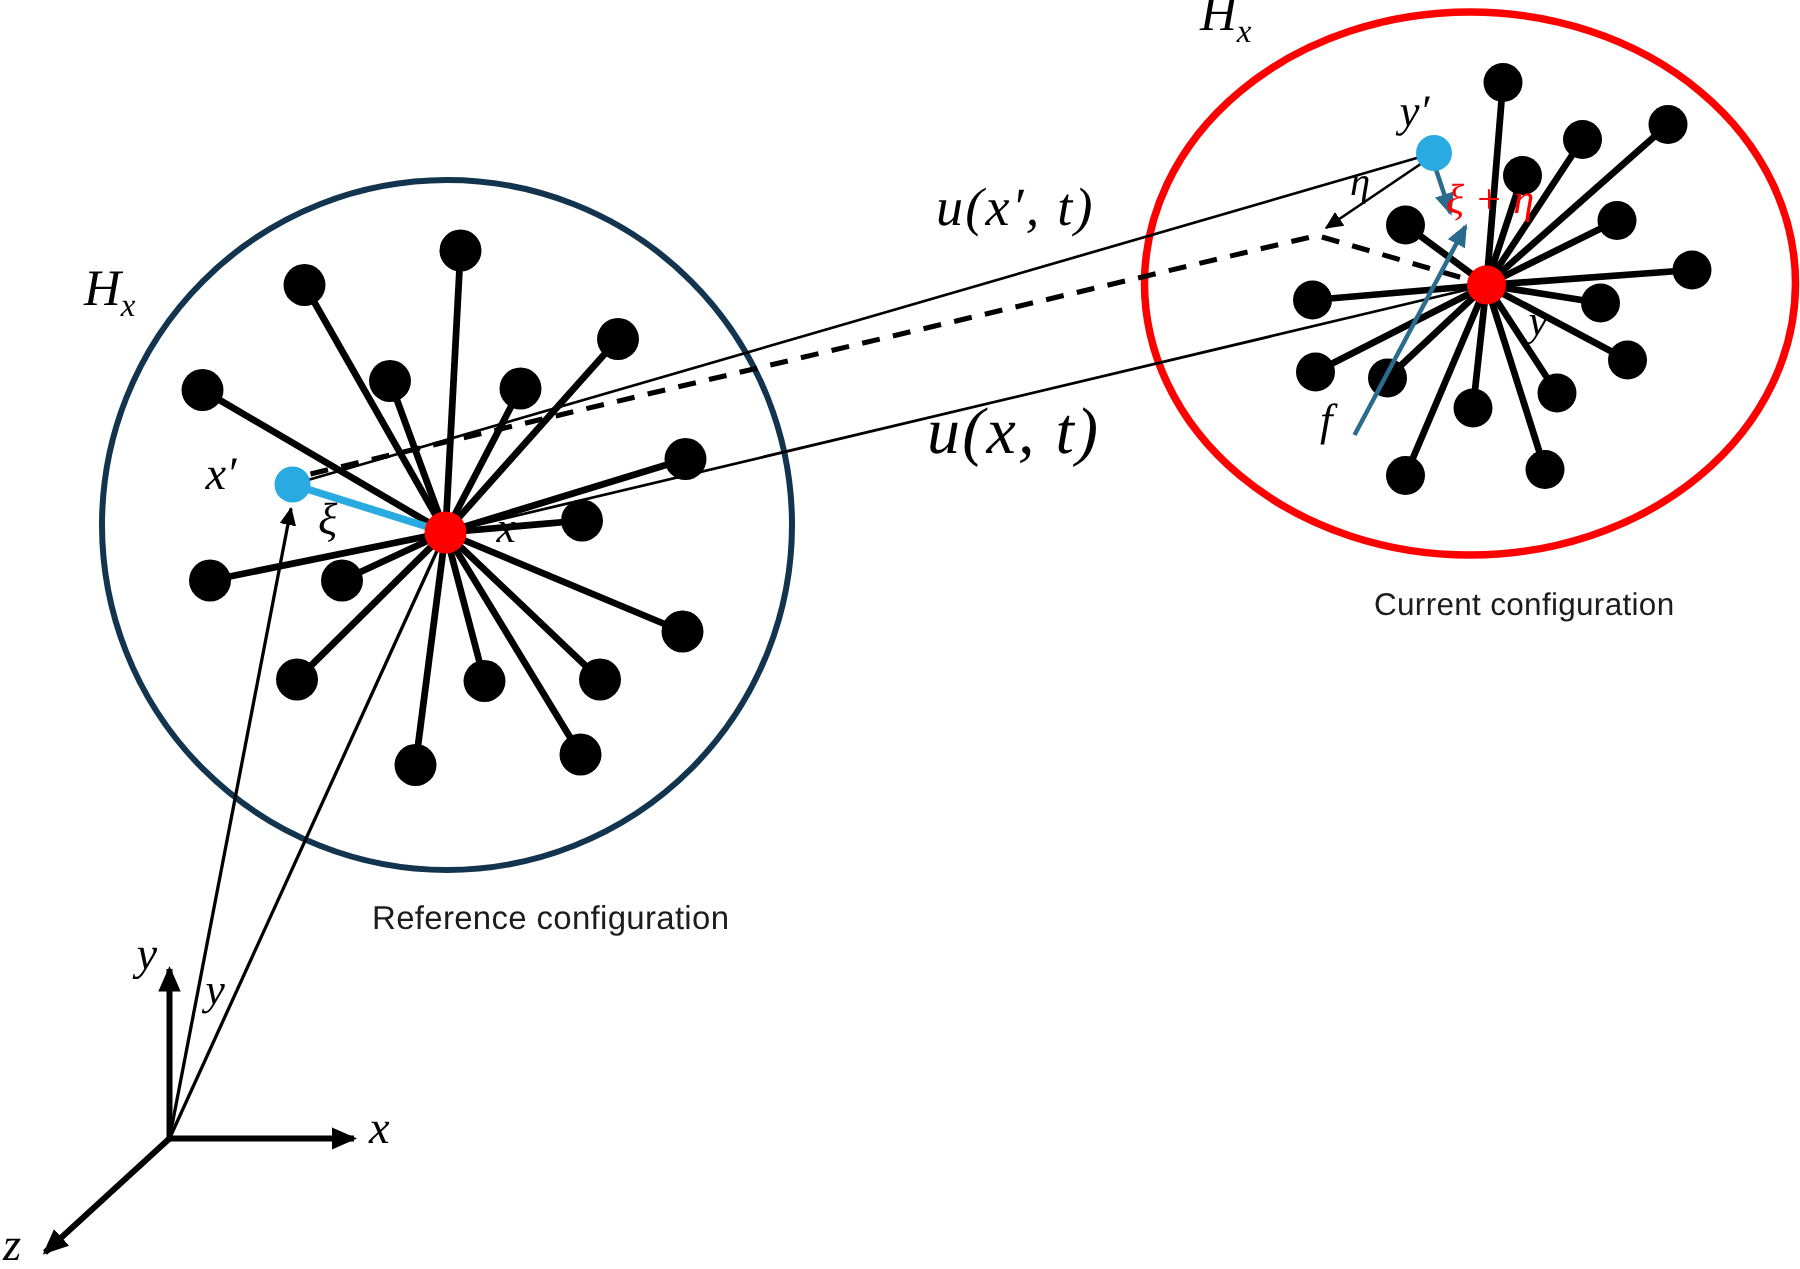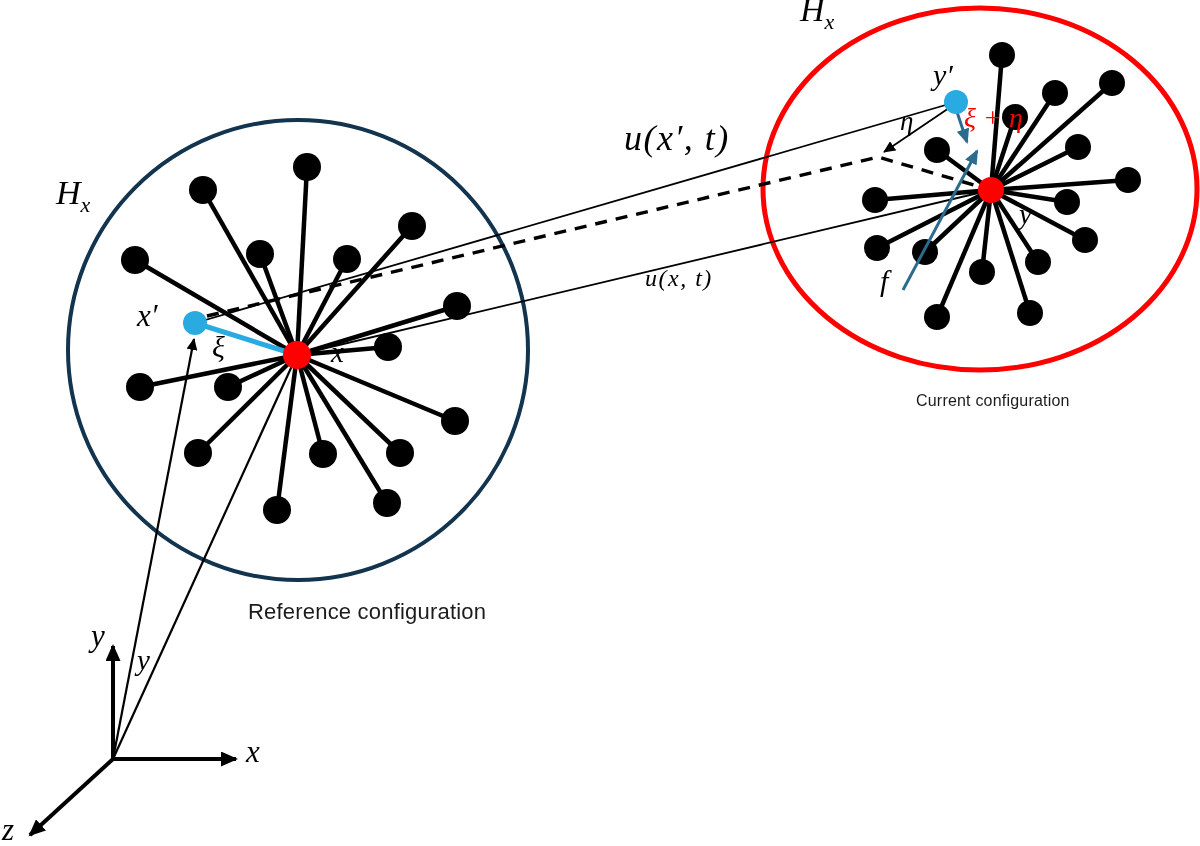--- a/index.html
+++ b/index.html
@@ -118,32 +118,32 @@
         <circle cx="297" cy="355" r="14" fill="#fe0000"></circle>
         <circle cx="956" cy="102" r="12" fill="#29abe2"></circle>
         <circle cx="991" cy="190" r="13" fill="#fe0000"></circle>
       </g>
   </svg>
 
   <span class="lbl" style="left:56px;top:176px;font-size:34px"><span>H</span><sub style="font-size:22px">x</sub></span>
   <span class="lbl" style="left:800px;top:-7px;font-size:34px"><span>H</span><sub style="font-size:22px">x</sub></span>
 
   <span class="lbl math-u" style="left:596px;top:120px;font-size:36px">u(x′, t)</span>
-  <span class="lbl math-u" style="left:617px;top:266px;font-size:24px">u(x, t)</span>
+  <span class="lbl math-u" style="left:590px;top:266px;font-size:44px">u(x, t)</span>
 
   <span class="lbl" style="left:137px;top:300px;font-size:31px">x′</span>
   <span class="lbl" style="left:212px;top:332px;font-size:30px">ξ</span>
   <span class="lbl" style="left:331px;top:338px;font-size:29px">x</span>
 
   <span class="lbl" style="left:933px;top:60px;font-size:30px">y′</span>
   <span class="lbl" style="left:900px;top:108px;font-size:27px">η</span>
-  <span class="lbl red-text" style="left:964px;top:104px;font-size:28px">ξ + η</span>
+  <span class="lbl red-text" style="left:964px;top:120px;font-size:28px">ξ + η</span>
   <span class="lbl" style="left:1019px;top:200px;font-size:29px">y</span>
   <span class="lbl" style="left:880px;top:266px;font-size:30px">f</span>
 
   <span class="lbl caption" style="left:248px;top:601px;font-size:22px">Reference configuration</span>
-  <span class="lbl caption" style="left:916px;top:393px;font-size:16px">Current configuration</span>
+  <span class="lbl caption" style="left:916px;top:393px;font-size:21px">Current configuration</span>
 
   <span class="lbl" style="left:91px;top:620px;font-size:31px">y</span>
   <span class="lbl" style="left:246px;top:736px;font-size:31px">x</span>
   <span class="lbl" style="left:2px;top:814px;font-size:31px">z</span>
   <span class="lbl" style="left:137px;top:646px;font-size:29px">y</span>
 </div>
 
 </body></html>

